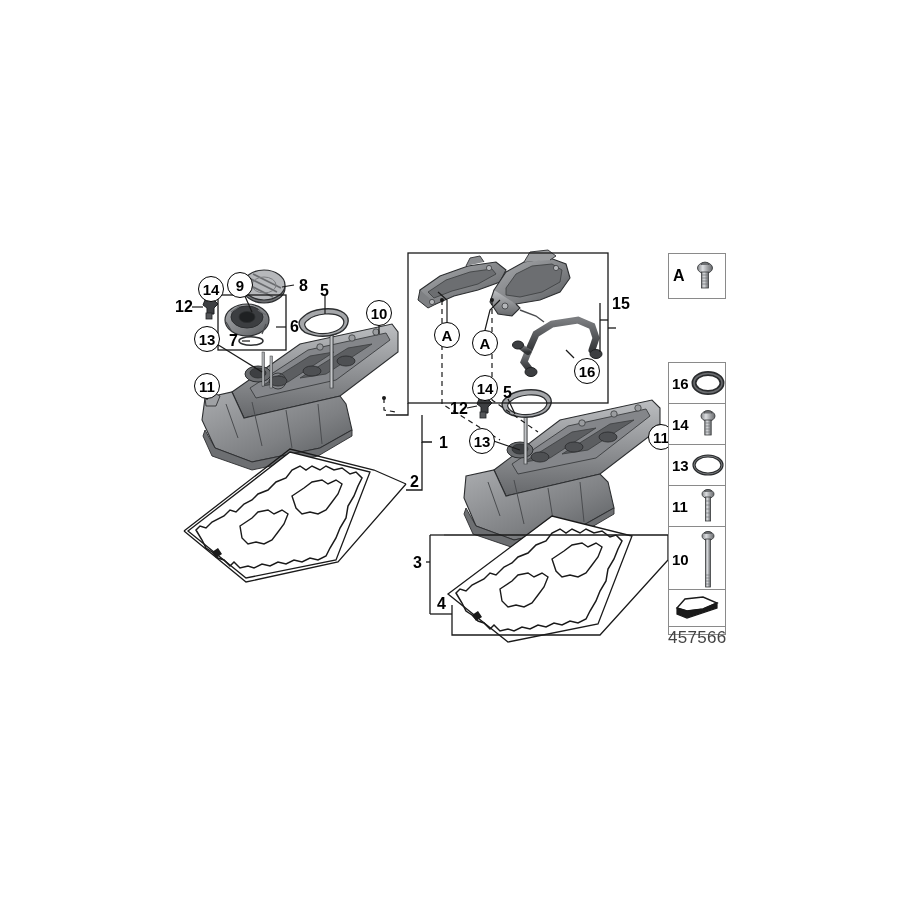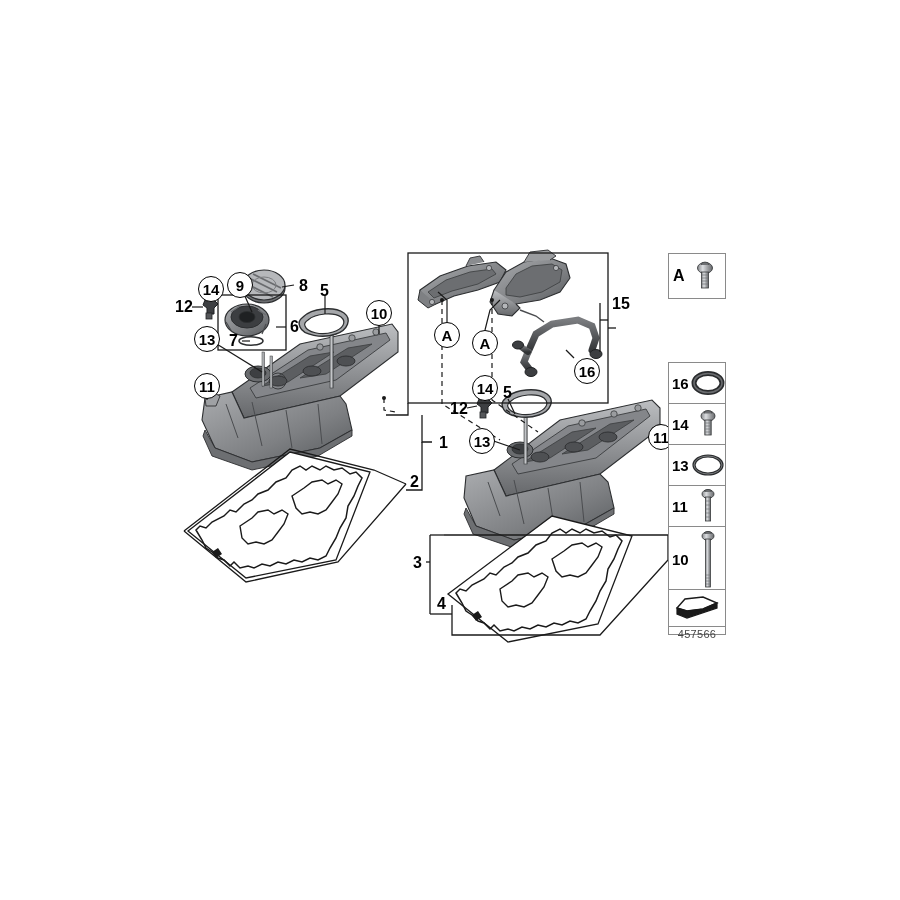--- a/index.html
+++ b/index.html
@@ -68,21 +68,21 @@
     background:#fff;
     display:flex;align-items:center;
     z-index:45;
   }
   #abox .lnum{font-size:16px;font-weight:bold;margin-left:4px;}
   #abox .lart{flex:1;display:flex;align-items:center;justify-content:center;}
 
   #partno{
     position:absolute;left:668px;top:628px;
     width:58px;text-align:center;
-    font-size:11px;color:#444;
+    font-size:17px;color:#444;
     letter-spacing:.3px;
     z-index:45;
   }
   #arrowcell{
     position:absolute;left:668px;top:589px;
     width:58px;height:38px;
     border:1.4px solid #8a8a8a;box-sizing:border-box;background:#fff;
     display:flex;align-items:center;justify-content:center;z-index:45;
   }
   svg{display:block;overflow:visible;}

